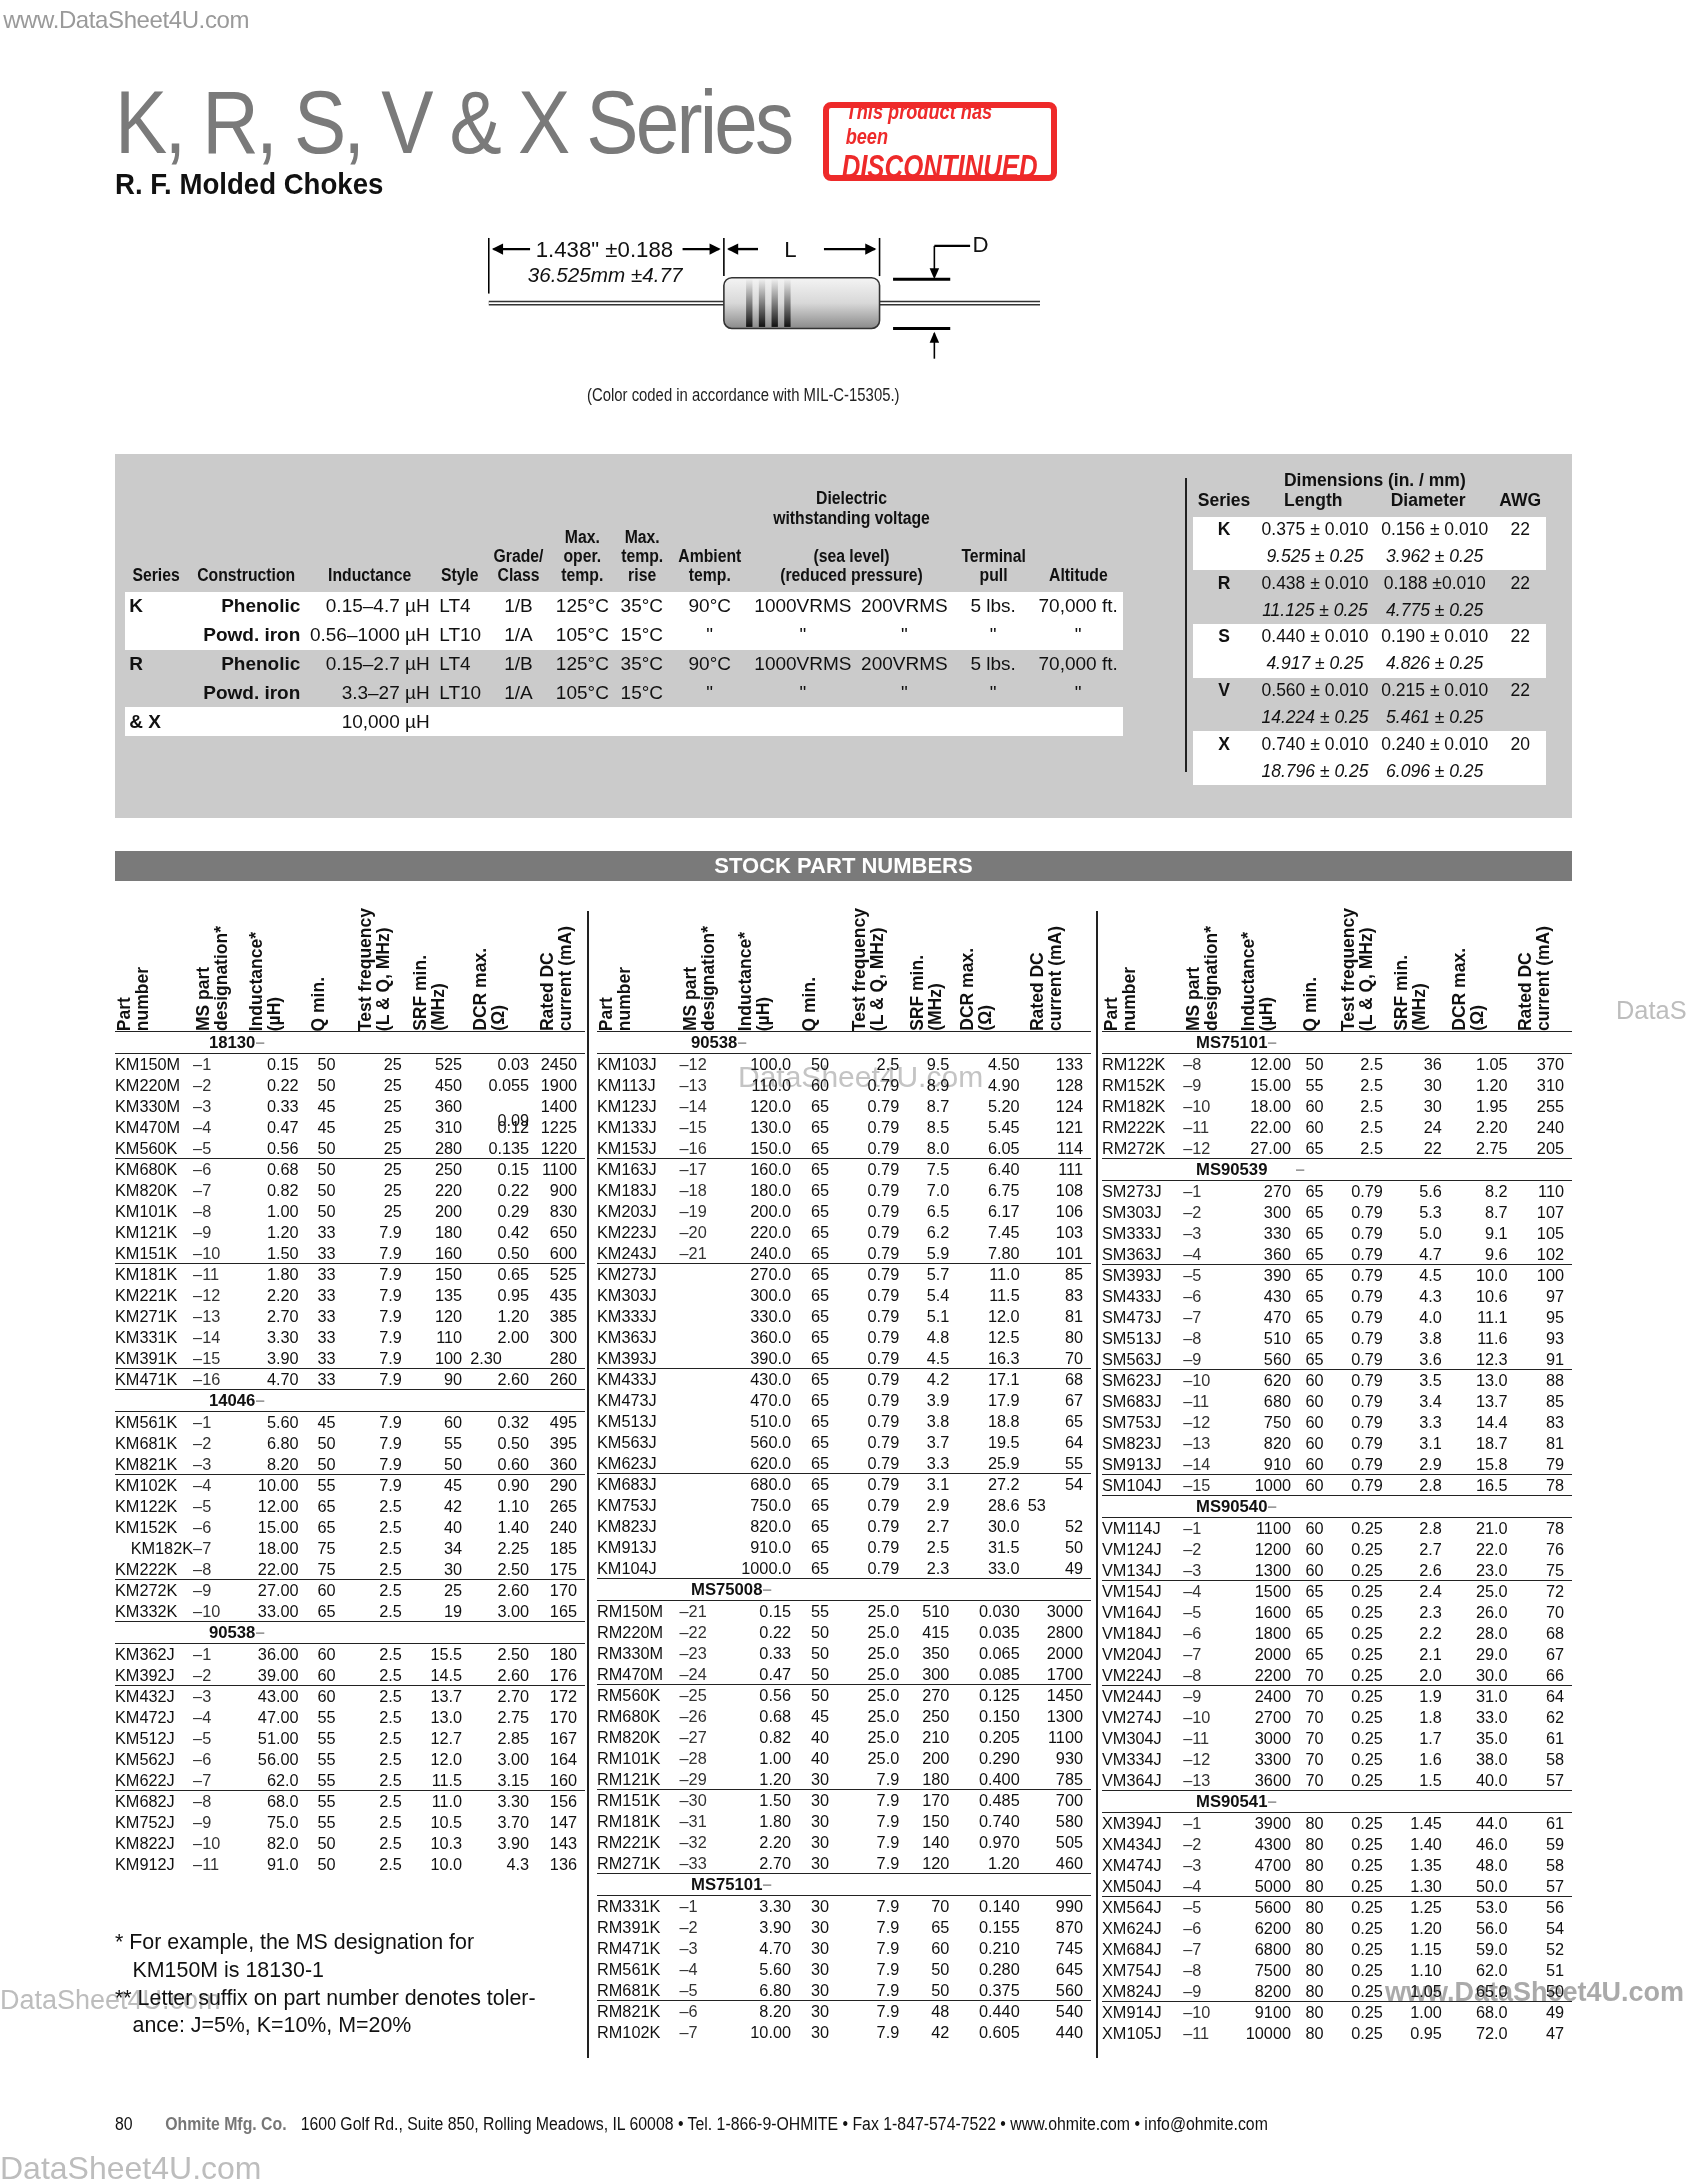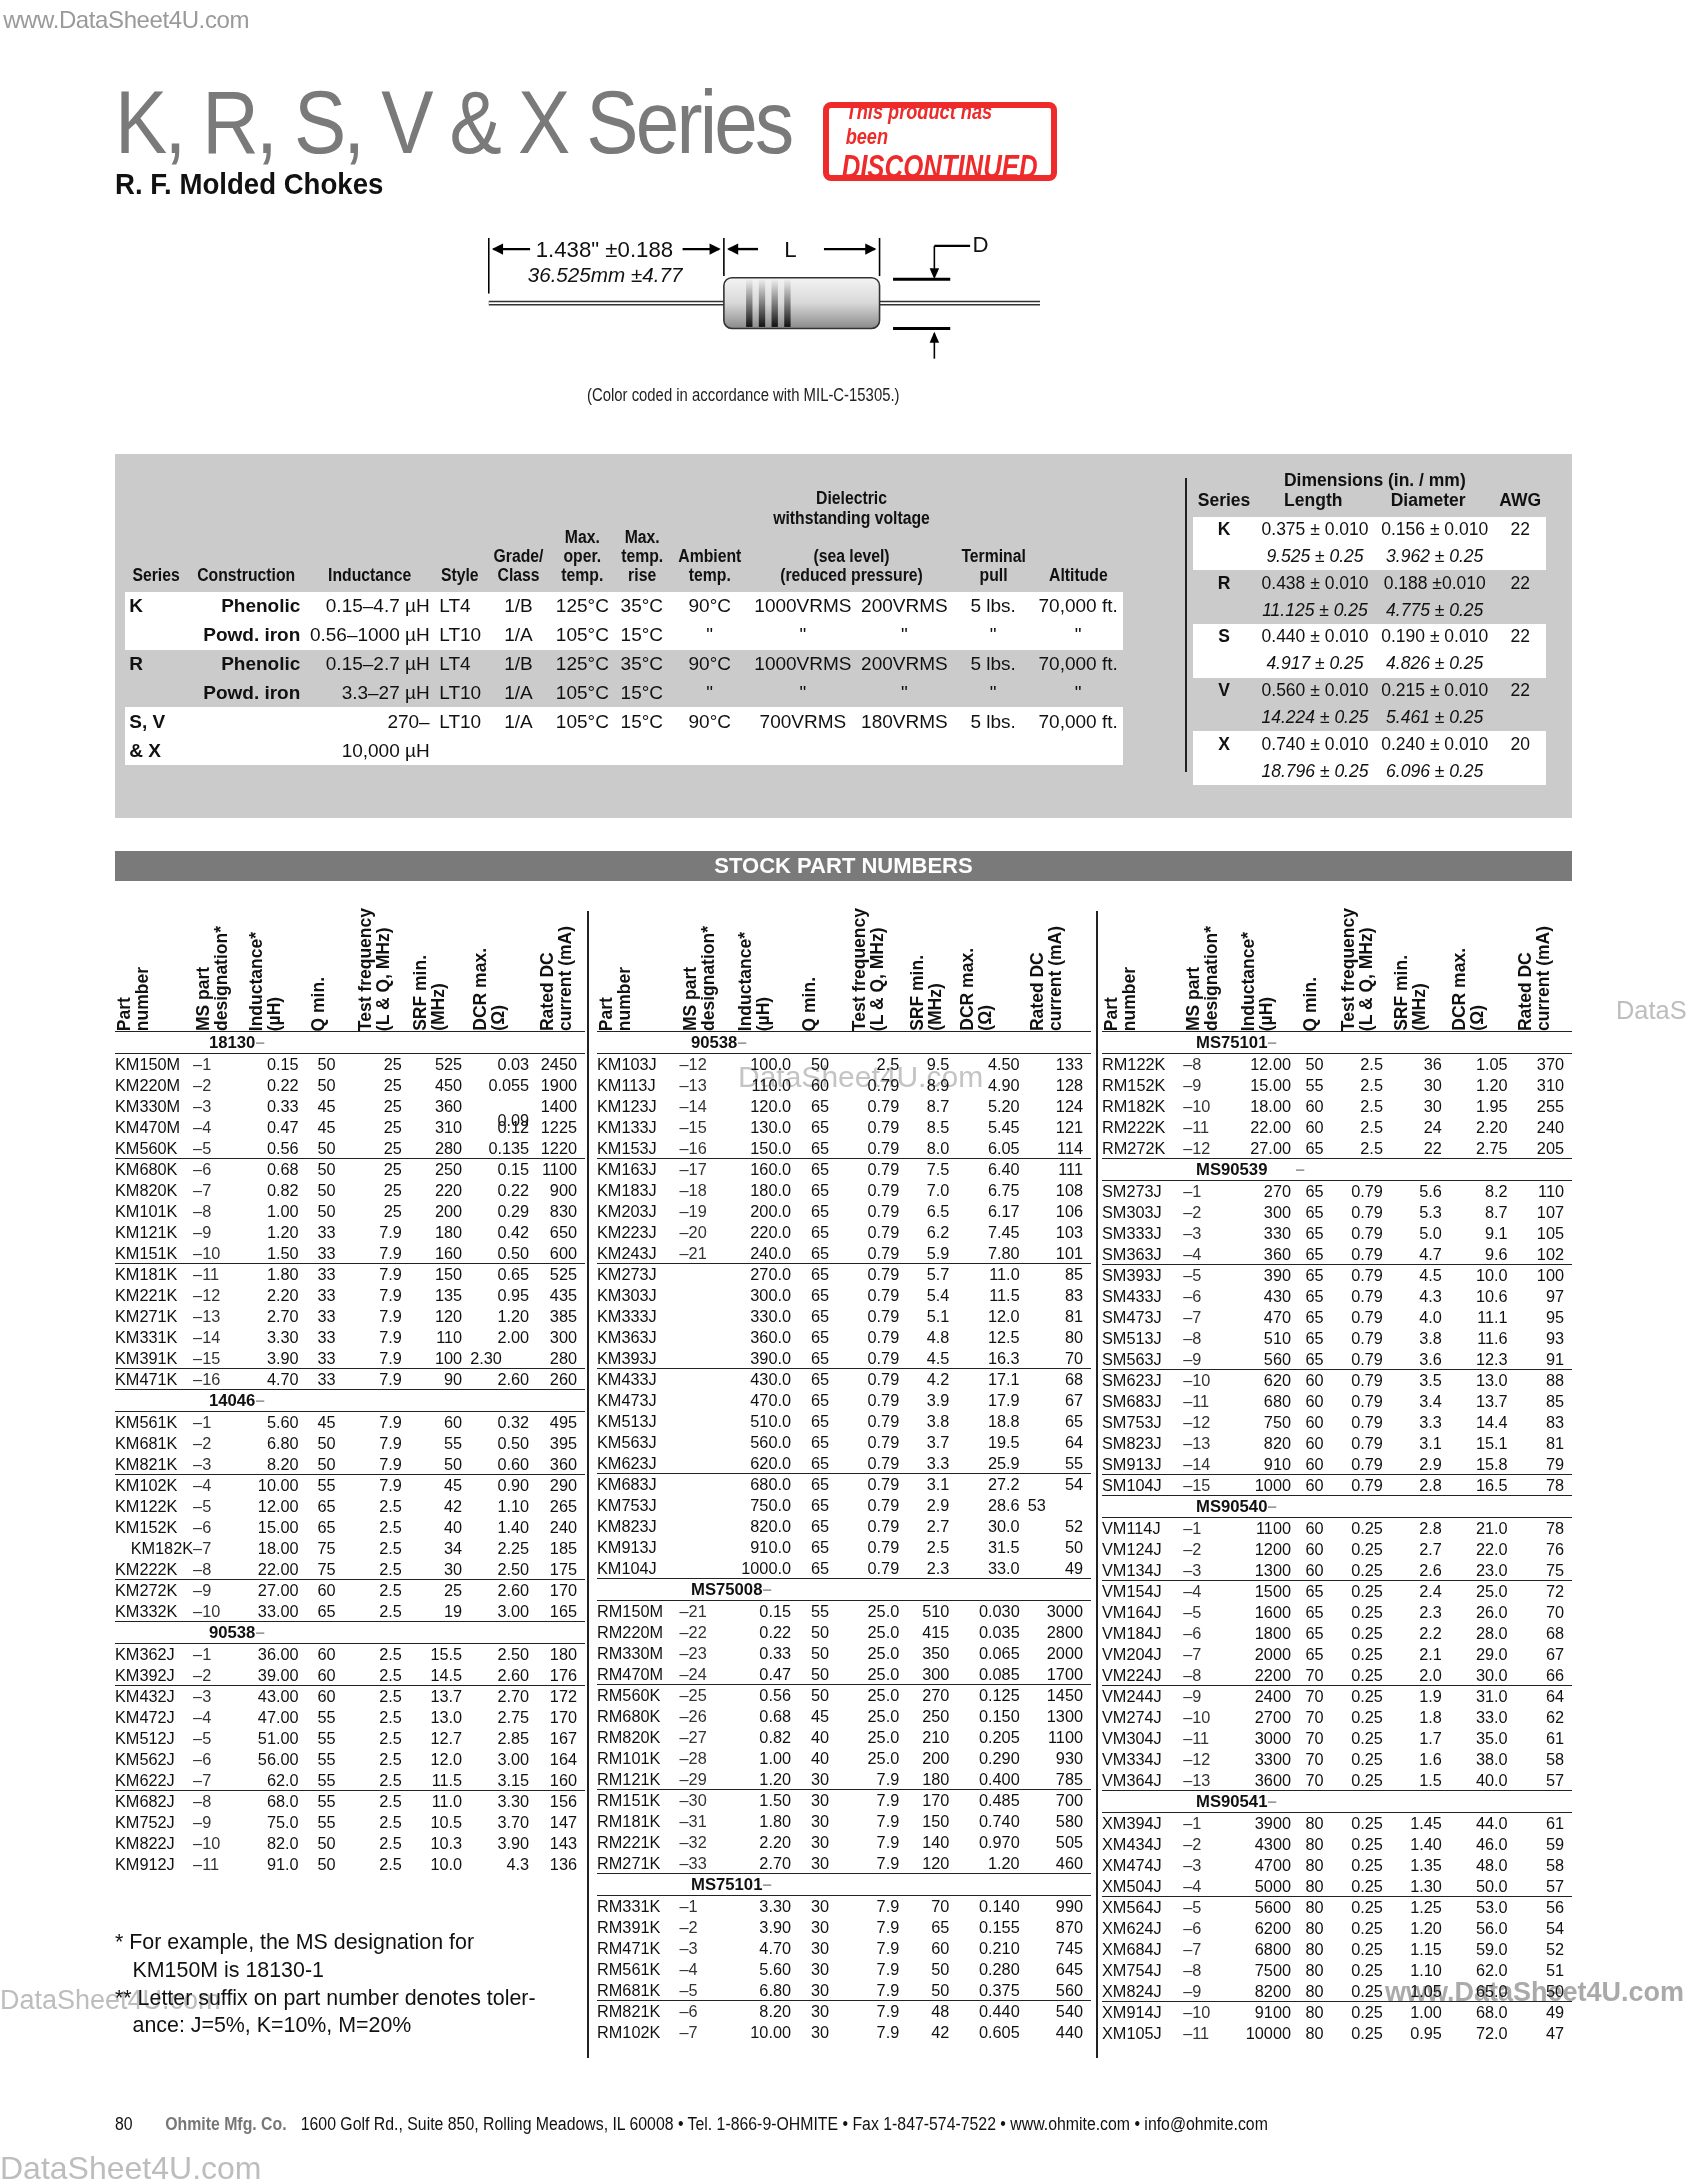--- a/index.html
+++ b/index.html
@@ -194,34 +194,20 @@
           <td style="text-align: right;">3.3–27 µH</td>
           <td style="text-align: left;">LT10</td>
           <td style="text-align: center;">1/A</td>
           <td style="text-align: center;">105°C</td>
           <td style="text-align: center;">15°C</td>
           <td style="text-align: center;">"</td>
           <td style="text-align: center;">"</td>
           <td style="text-align: center;">"</td>
           <td style="text-align: center;">"</td>
           <td style="text-align: center;">"</td>
-        </tr>
-        <tr class="white">
-          <td class="bold" style="text-align: left;">S, V</td>
-          <td class="bold" style="text-align: right;"></td>
-          <td style="text-align: right;">270–</td>
-          <td style="text-align: left;">LT10</td>
-          <td style="text-align: center;">1/A</td>
-          <td style="text-align: center;">105°C</td>
-          <td style="text-align: center;">15°C</td>
-          <td style="text-align: center;">90°C</td>
-          <td style="text-align: center;">700VRMS</td>
-          <td style="text-align: center;">180VRMS</td>
-          <td style="text-align: center;">5 lbs.</td>
-          <td style="text-align: center;">70,000 ft.</td>
         </tr>
         <tr class="white">
           <td class="bold" style="text-align: left;">&amp; X</td>
           <td class="bold" style="text-align: right;"></td>
           <td style="text-align: right;">10,000 µH</td>
           <td style="text-align: left;"></td>
           <td style="text-align: center;"></td>
           <td style="text-align: center;"></td>
           <td style="text-align: center;"></td>
           <td style="text-align: center;"></td>
@@ -1440,21 +1426,21 @@
       <span class="c" style="width: 75px; text-align: right; padding-right: 8px;">14.4</span>
       <span class="c" style="width: 64px; text-align: right; padding-right: 8px;">83</span>
     </div>
     <div class="srow">
       <span class="c" style="width: 94px; text-align: left; padding-right: 0px;">SM823J</span>
       <span class="c" style="width: 62px; text-align: left; padding-right: 0px; color: rgb(51, 51, 51);">–13</span>
       <span class="c" style="width: 71px; text-align: right; padding-right: 8px;">820</span>
       <span class="c" style="width: 44px; text-align: center; padding-right: 8px;">60</span>
       <span class="c" style="width: 60px; text-align: right; padding-right: 8px;">0.79</span>
       <span class="c" style="width: 67px; text-align: right; padding-right: 8px;">3.1</span>
-      <span class="c" style="width: 75px; text-align: right; padding-right: 8px;">15.1</span>
+      <span class="c" style="width: 75px; text-align: right; padding-right: 8px;">18.7</span>
       <span class="c" style="width: 64px; text-align: right; padding-right: 8px;">81</span>
     </div>
     <div class="srow sep">
       <span class="c" style="width: 94px; text-align: left; padding-right: 0px;">SM913J</span>
       <span class="c" style="width: 62px; text-align: left; padding-right: 0px; color: rgb(51, 51, 51);">–14</span>
       <span class="c" style="width: 71px; text-align: right; padding-right: 8px;">910</span>
       <span class="c" style="width: 44px; text-align: center; padding-right: 8px;">60</span>
       <span class="c" style="width: 60px; text-align: right; padding-right: 8px;">0.79</span>
       <span class="c" style="width: 67px; text-align: right; padding-right: 8px;">2.9</span>
       <span class="c" style="width: 75px; text-align: right; padding-right: 8px;">15.8</span>

